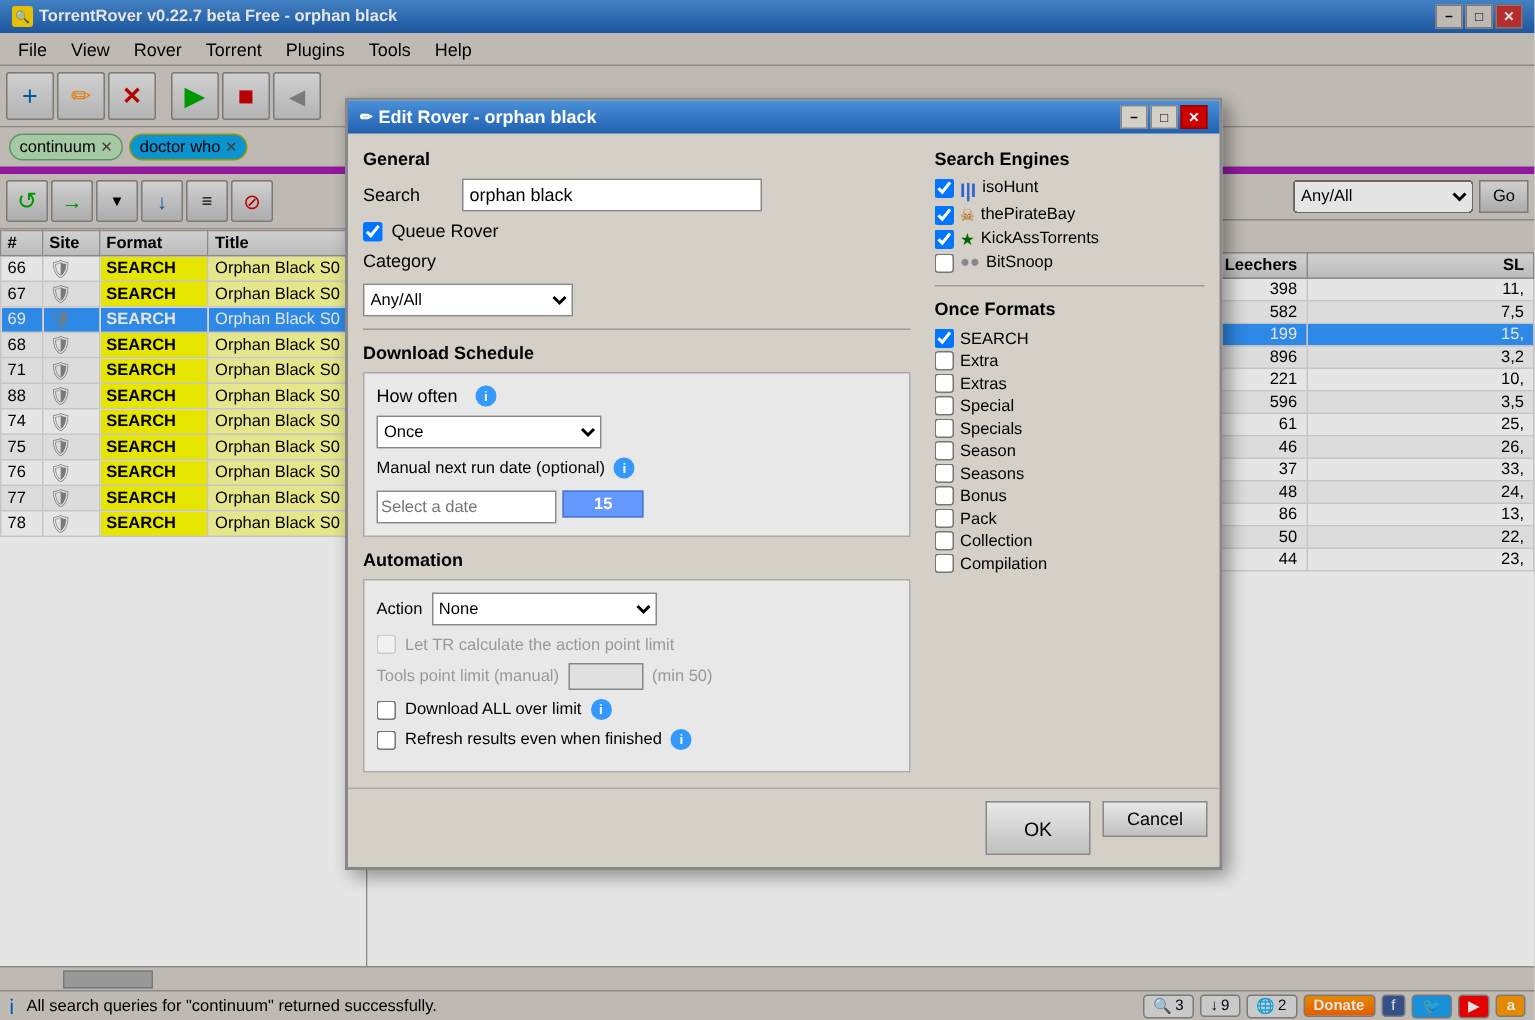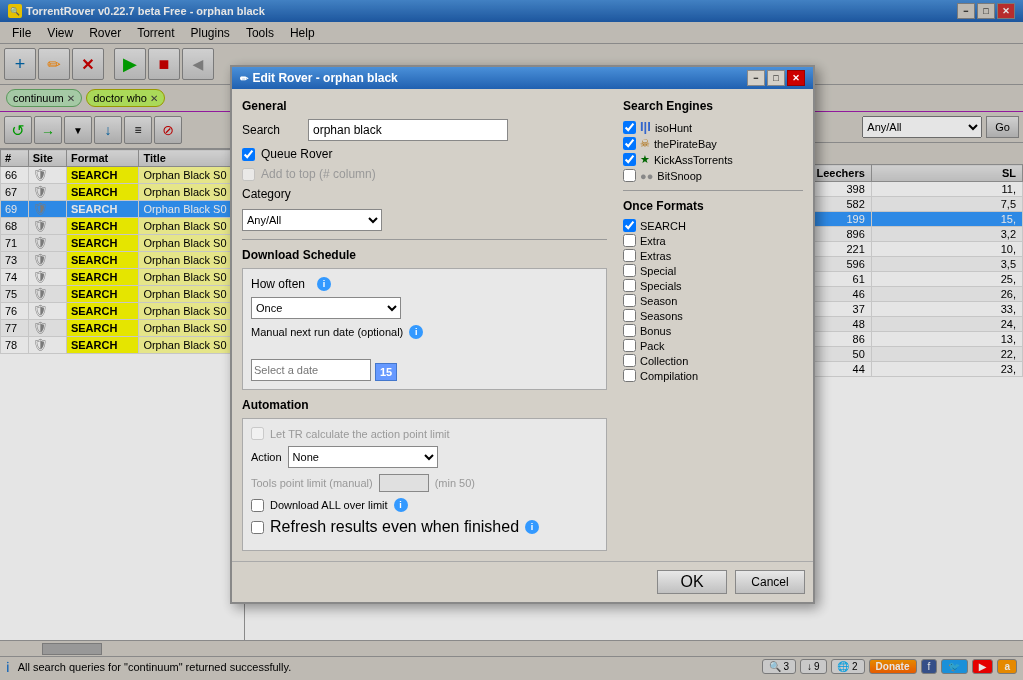--- a/index.html
+++ b/index.html
@@ -15,24 +15,24 @@
     
     .menu-bar { background: #d4d0c8; height: 22px; display: flex; align-items: center; padding: 0 4px; border-bottom: 1px solid #999; }
     .menu-item { padding: 2px 8px; font-size: 12px; cursor: pointer; }
 
     
     .toolbar { background: #d4d0c8; padding: 4px; display: flex; align-items: center; gap: 2px; border-bottom: 1px solid #999; }
     .tb-btn { width: 32px; height: 32px; background: linear-gradient(to bottom, #e8e8e8, #c8c8c8); border: 1px solid #888; display: flex; align-items: center; justify-content: center; cursor: pointer; font-size: 16px; border-radius: 2px; }
     .tb-sep { width: 6px; }
 
     
-    .tag-bar { background: #d4d0c8; padding: 4px 6px; display: flex; align-items: center; gap: 4px; border-bottom: 1px solid #a21caf; }
+    .tag-bar { background: #d4d0c8; padding: 4px 6px; display: flex; align-items: center; gap: 4px; border-bottom: 5px solid #a21caf; }
     .tag { background: #b8e0b8; border: 1px solid #6a6; padding: 2px 6px; border-radius: 10px; display: flex; align-items: center; gap: 3px; font-size: 11px; }
     .tag-close { cursor: pointer; color: #444; font-size: 10px; }
-    .tag-yellow { background: #bef264; border-color: #aa0; }
+    .tag-yellow { background: #0ea5e9; border-color: #aa0; }
 
     
     .left-panel { width: 245px; background: #d4d0c8; border-right: 1px solid #999; display: flex; flex-direction: column; }
     .left-toolbar { padding: 4px; display: flex; align-items: center; gap: 2px; border-bottom: 1px solid #999; background: #d4d0c8; }
     .left-tb-btn { width: 28px; height: 28px; background: linear-gradient(to bottom, #e8e8e8, #c0c0c0); border: 1px solid #888; display: flex; align-items: center; justify-content: center; cursor: pointer; font-size: 14px; border-radius: 2px; }
 
     
     .table-container { flex: 1; overflow-y: auto; background: white; }
     .table { width: 100%; border-collapse: collapse; }
     .table th { background: linear-gradient(to bottom, #e8e8e8, #d0d0d0); border: 1px solid #999; padding: 2px 4px; font-size: 11px; font-weight: bold; text-align: left; position: sticky; top: 0; }
@@ -84,37 +84,37 @@
 
     .category-select { height: 22px; width: 140px; font-size: 11px; border: 1px solid #888; background: white; }
 
     .section-divider { border-top: 1px solid #999; margin: 8px 0; }
     .section-title { font-size: 12px; font-weight: bold; margin-bottom: 6px; }
 
     .schedule-box { border: 1px solid #aaa; padding: 8px; background: #e8e8e8; margin-bottom: 8px; }
     .howoften-select { height: 22px; width: 150px; font-size: 11px; border: 1px solid #888; background: white; }
     .date-row { display: flex; align-items: center; gap: 6px; margin-top: 6px; }
     .date-input { height: 22px; width: 120px; border: 1px solid #888; background: white; font-size: 11px; padding: 2px; }
-    .date-num { background: #6699ff; color: white; padding: 2px 4px; font-size: 11px; font-weight: bold; border: 1px solid #4477cc; }
+    .date-num { background: #6699ff; color: white; padding: 2px 20px; font-size: 11px; font-weight: bold; border: 1px solid #4477cc; }
 
     .automation-box { border: 1px solid #aaa; padding: 8px; background: #e8e8e8; }
     .action-select { height: 22px; width: 150px; font-size: 11px; border: 1px solid #888; background: white; }
     .action-limit-input { height: 18px; width: 50px; border: 1px solid #888; background: #ccc; font-size: 11px; padding: 1px; }
 
     .info-icon { display: inline-flex; align-items: center; justify-content: center; width: 14px; height: 14px; background: #3399ff; color: white; border-radius: 50%; font-size: 9px; font-weight: bold; cursor: pointer; }
 
     
     .engines-section { margin-bottom: 8px; }
-    .engine-row { display: flex; align-items: flex-end; gap: 4px; margin-bottom: 3px; font-size: 11px; }
+    .engine-row { display: flex; align-items: flex-start; gap: 4px; margin-bottom: 3px; font-size: 11px; }
 
     .formats-section { }
     .format-row { display: flex; align-items: center; gap: 4px; margin-bottom: 2px; font-size: 11px; }
 
     .modal-footer { padding: 8px; display: flex; justify-content: flex-end; gap: 8px; border-top: 1px solid #aaa; }
-    .ok-btn { width: 70px; height: 24px; background: linear-gradient(to bottom, #e8e8e8, #c0c0c0); border: 1px solid #888; cursor: pointer; font-size: 16px; }
+    .ok-btn { width: 70px; height: 36px; background: linear-gradient(to bottom, #e8e8e8, #c0c0c0); border: 1px solid #888; cursor: pointer; font-size: 13px; }
     .cancel-btn { width: 70px; height: 24px; background: linear-gradient(to bottom, #e8e8e8, #c0c0c0); border: 1px solid #888; cursor: pointer; font-size: 12px; }
 
     
     .disabled { color: #999; }
     .disabled input, .disabled select { color: #999; background: #e0e0e0; }
   </style>
 </head>
 <body>
 
 <div style="width:1023px;height:680px;position:relative;overflow:hidden;">
@@ -210,21 +210,21 @@
                 <td style="background: rgb(255, 255, 0); color: rgb(0, 0, 0); font-weight: bold;">SEARCH</td>
                 <td style="background: rgb(255, 255, 153); color: rgb(0, 0, 0);">Orphan Black S0</td>
               </tr>
               <tr style="background: rgb(245, 245, 245); color: black;">
                 <td>71</td>
                 <td><span style="color:#888;font-size:12px;">🛡</span></td>
                 <td style="background: rgb(255, 255, 0); color: rgb(0, 0, 0); font-weight: bold;">SEARCH</td>
                 <td style="background: rgb(255, 255, 153); color: rgb(0, 0, 0);">Orphan Black S0</td>
               </tr>
               <tr style="background: rgb(245, 245, 245); color: black;">
-                <td>73</td>
+                <td>88</td>
                 <td><span style="color:#888;font-size:12px;">🛡</span></td>
                 <td style="background: rgb(255, 255, 0); color: rgb(0, 0, 0); font-weight: bold;">SEARCH</td>
                 <td style="background: rgb(255, 255, 153); color: rgb(0, 0, 0);">Orphan Black S0</td>
               </tr>
               <tr style="background: white; color: black;">
                 <td>74</td>
                 <td><span style="color:#888;font-size:12px;">🛡</span></td>
                 <td style="background: rgb(255, 255, 0); color: rgb(0, 0, 0); font-weight: bold;">SEARCH</td>
                 <td style="background: rgb(255, 255, 153); color: rgb(0, 0, 0);">Orphan Black S0</td>
               </tr>
@@ -395,24 +395,20 @@
           <div>
             <div class="section-label">General</div>
             <div class="form-row">
               <label class="form-label">Search</label>
               <input class="form-input" type="text" value="orphan black" style="width: 200px;">
             </div>
             <div class="form-row">
               <input type="checkbox" class="form-checkbox" checked="" style="">
               <label class="form-label">Queue Rover</label>
             </div>
-            <div class="form-row disabled">
-              <input type="checkbox" class="form-checkbox" disabled="" style="">
-              <label class="form-label disabled">Add to top (# column)</label>
-            </div>
             <div class="form-row">
               <label class="form-label" style="display:block;margin-bottom:2px;">Category</label>
             </div>
             <div style="margin-bottom:8px;">
               <select class="category-select">
                 <option>Any/All</option>
                 <option>Video</option>
                 <option>Audio</option>
                 <option>Software</option>
               </select>
@@ -431,56 +427,56 @@
               <select class="howoften-select">
                 <option>Once</option>
                 <option>Daily</option>
                 <option>Weekly</option>
                 <option>Monthly</option>
               </select>
               <div class="date-row">
                 <label style="font-size:11px;">Manual next run date (optional)</label>
                 <span class="info-icon">i</span>
               </div>
-              <div style="display:flex;align-items:flex-end;gap:4px;margin-top:20px;">
+              <div style="display:flex;align-items:flex-start;gap:4px;margin-top:8px;">
                 <input class="date-input" type="text" placeholder="Select a date" style="">
                 <span class="date-num">15</span>
               </div>
             </div>
           </div>
 
           <div>
             <div class="section-title">Automation</div>
             <div class="automation-box">
-              <div class="form-row disabled">
-                <input type="checkbox" class="form-checkbox" disabled="" style="">
-                <label style="font-size:11px;color:#999;">Let TR calculate the action point limit</label>
-              </div>
               <div class="form-row">
                 <label style="font-size:11px;">Action</label>
                 <select class="action-select">
                   <option>None</option>
                   <option>Move</option>
                   <option>Copy</option>
                   <option>Delete</option>
                 </select>
               </div>
               <div class="form-row disabled">
+                <input type="checkbox" class="form-checkbox" disabled="" style="">
+                <label style="font-size:11px;color:#999;">Let TR calculate the action point limit</label>
+              </div>
+              <div class="form-row disabled">
                 <label style="font-size:11px;color:#999;">Tools point limit (manual)</label>
                 <input type="text" class="action-limit-input" disabled="" style="">
                 <span style="font-size:11px;color:#999;">(min 50)</span>
               </div>
               <div class="form-row">
                 <input type="checkbox" class="form-checkbox" style="">
                 <label style="font-size:11px;">Download ALL over limit</label>
                 <span class="info-icon">i</span>
               </div>
               <div class="form-row">
                 <input type="checkbox" class="form-checkbox" style="">
-                <label style="font-size:16px;">Refresh results even when finished</label>
+                <label style="font-size:11px;">Refresh results even when finished</label>
                 <span class="info-icon">i</span>
               </div>
             </div>
           </div>
 
         </div>
 
         <div class="modal-right">
 
           <div class="engines-section">

